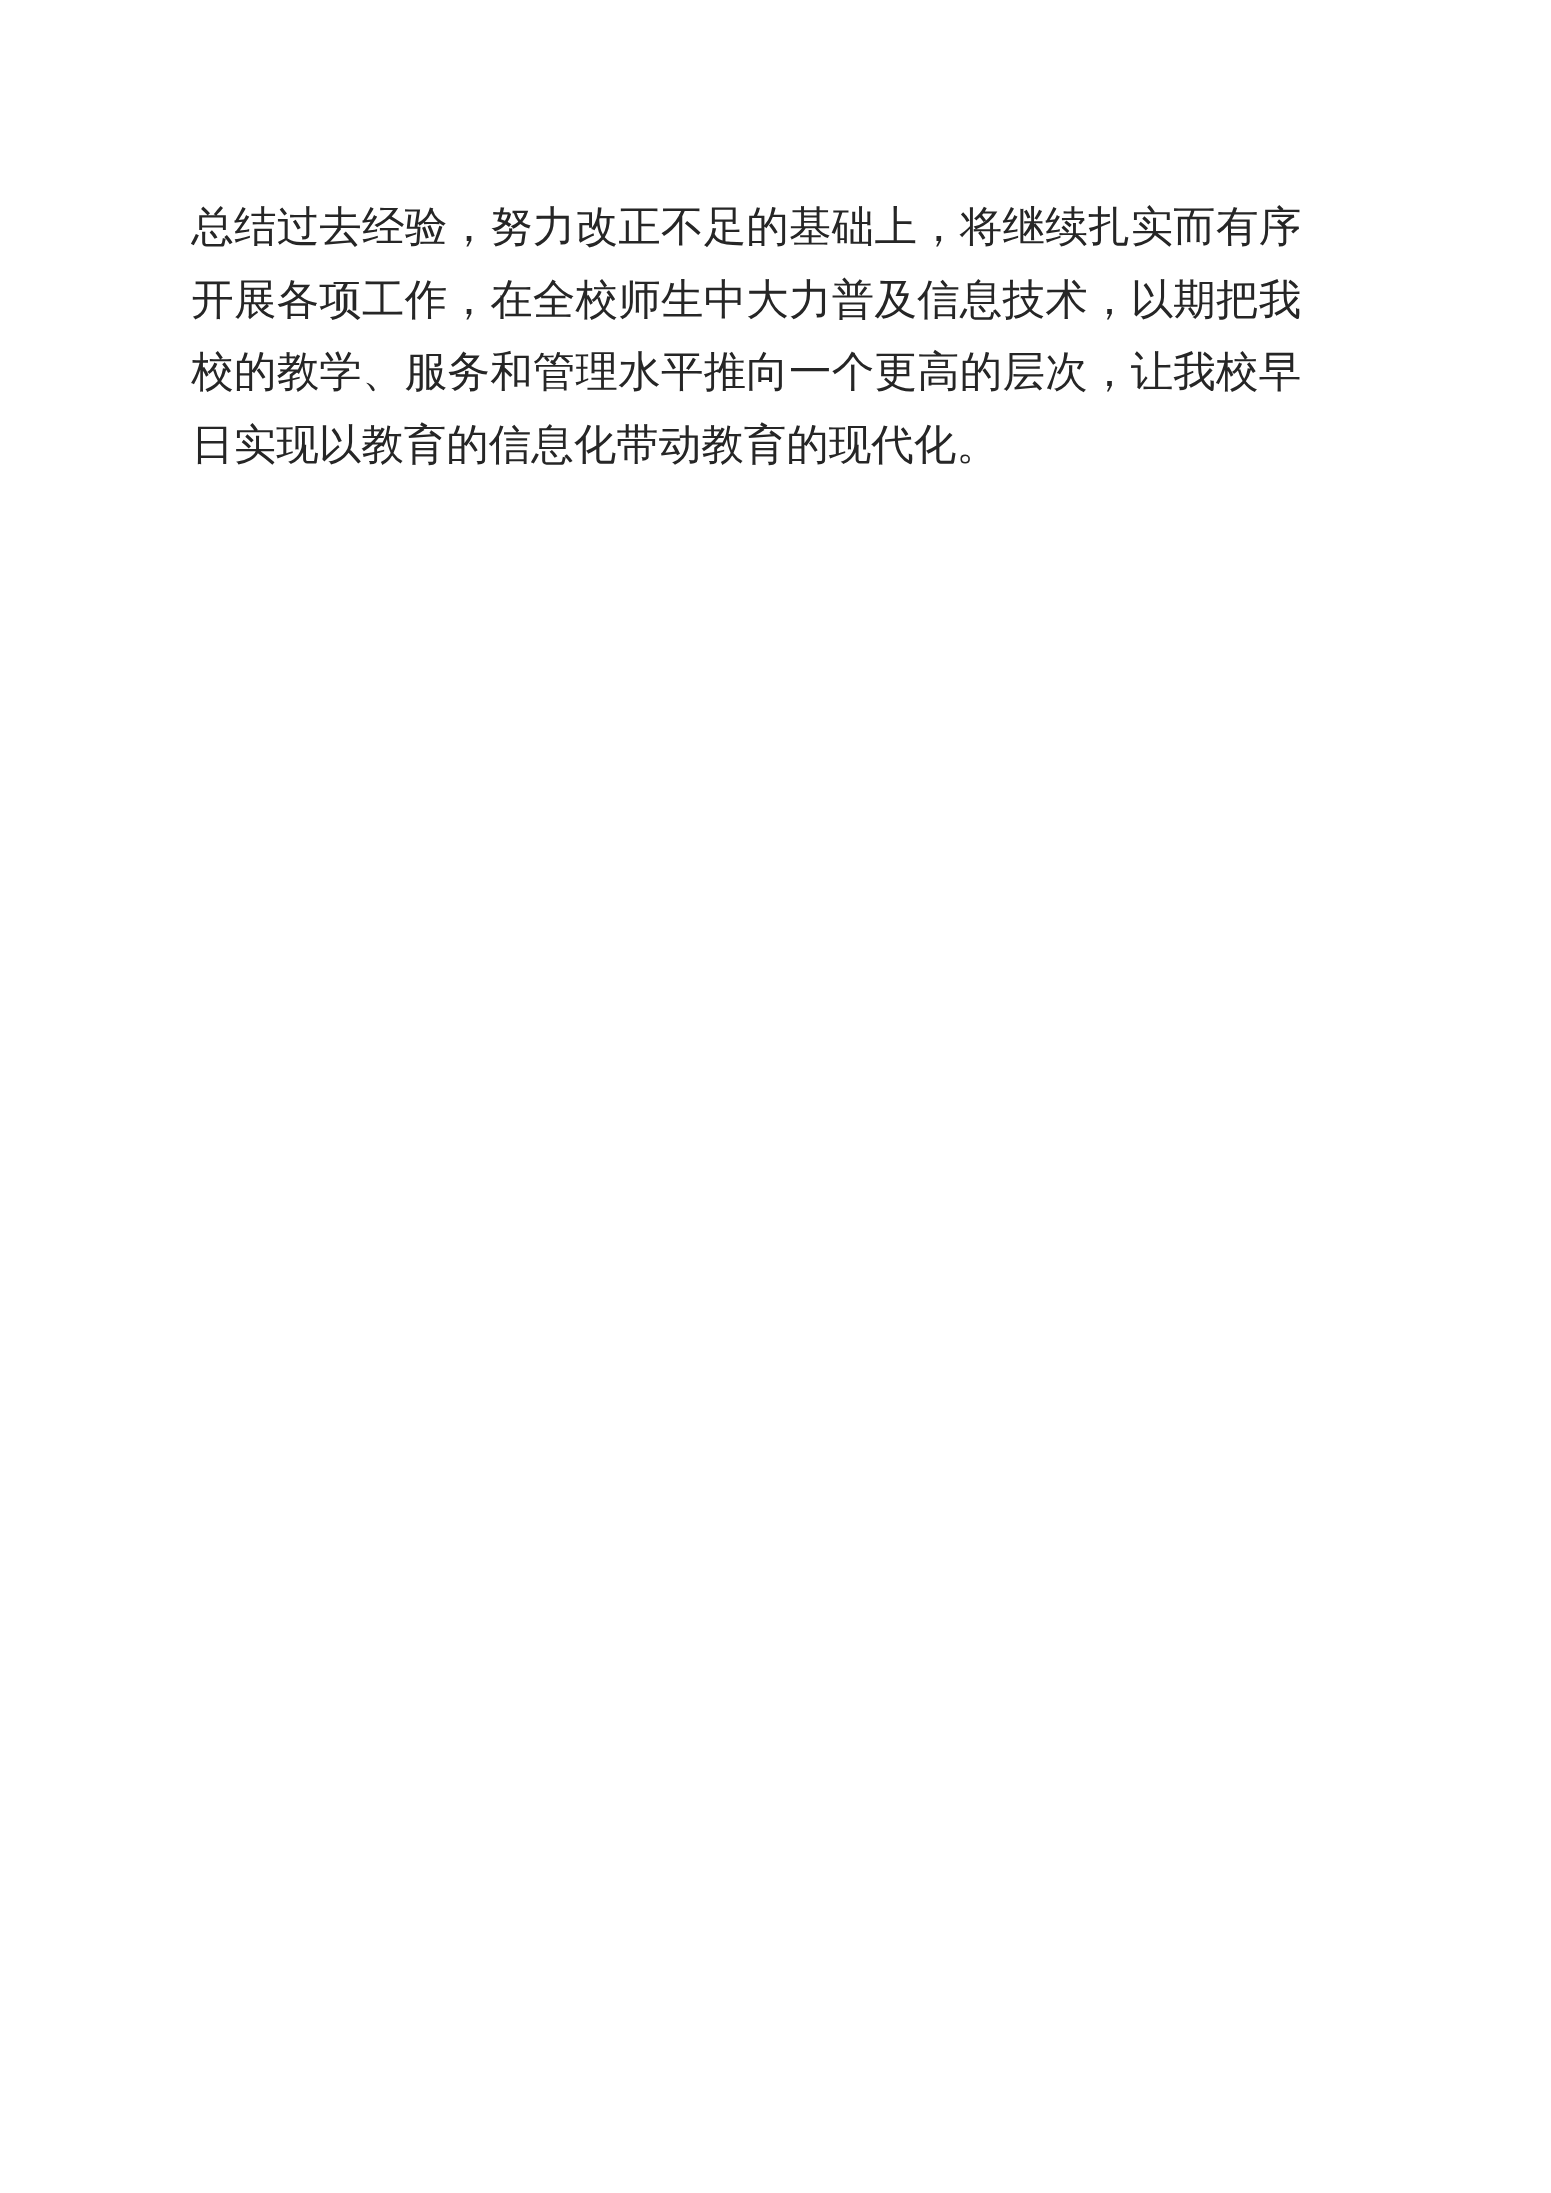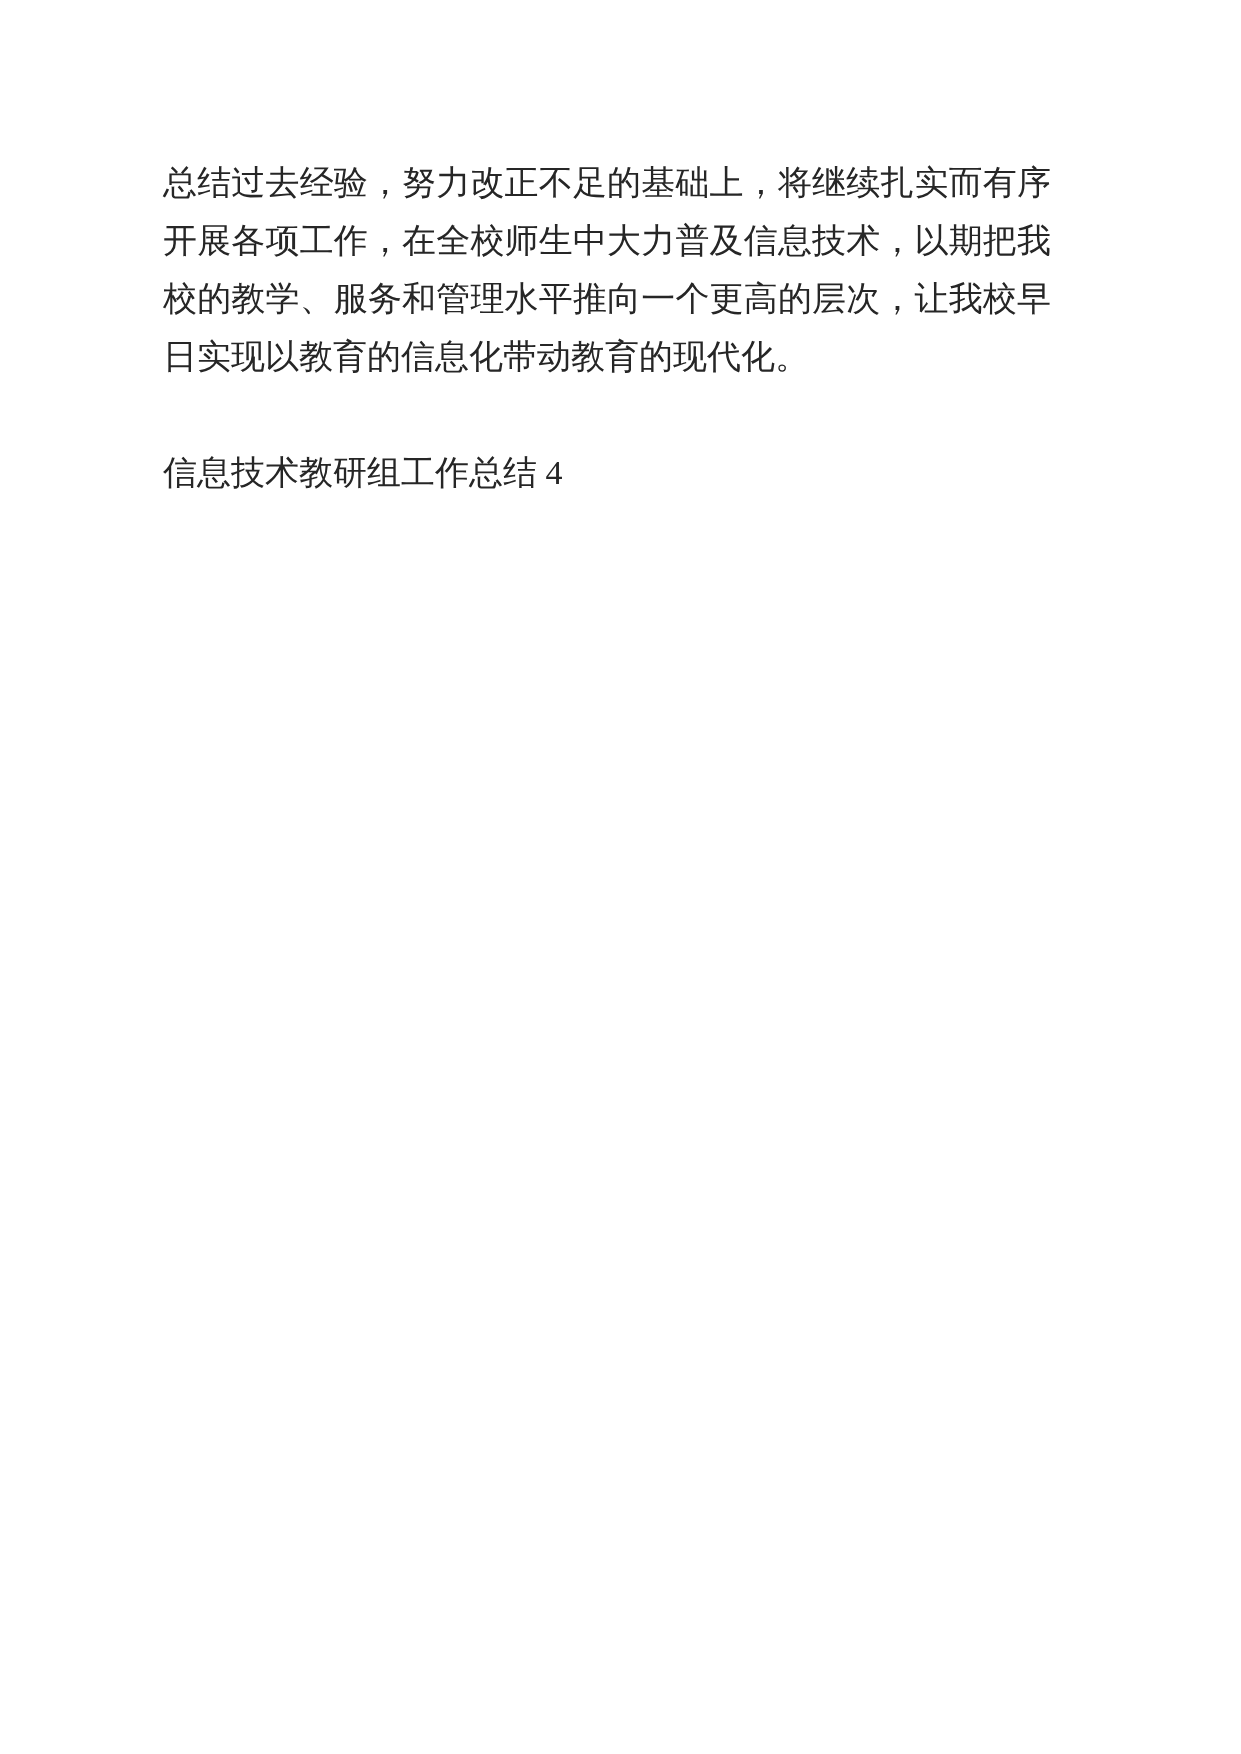--- a/index.html
+++ b/index.html
@@ -11,21 +11,21 @@
   .page {
     position: relative;
     width: 1241px;
     height: 1754px;
     background: #ffffff;
     overflow: hidden;
     font-family: "Liberation Serif", "DejaVu Serif", serif;
   }
   .doc {
     position: absolute;
-    left: 163px;
+    left: 153px;
     top: 154px;
     width: 888px;
     color: #262626;
   }
   .para, .heading {
     margin: 0;
     padding: 0;
     font-size: 34px;
     line-height: 58px;
     font-weight: 400;
@@ -39,15 +39,14 @@
   .indent {
     text-indent: 2.2em; 
   }
 </style>
 </head>
 <body>
 
 <div class="page">
   <div class="doc">
     <p class="para">总结过去经验，努力改正不足的基础上，将继续扎实而有序开展各项工作，在全校师生中大力普及信息技术，以期把我校的教学、服务和管理水平推向一个更高的层次，让我校早日实现以教育的信息化带动教育的现代化。</p>
-    <p class="heading">信息技术教研组工作总结 4</p>
   </div>
 </div>
 
 </body></html>

